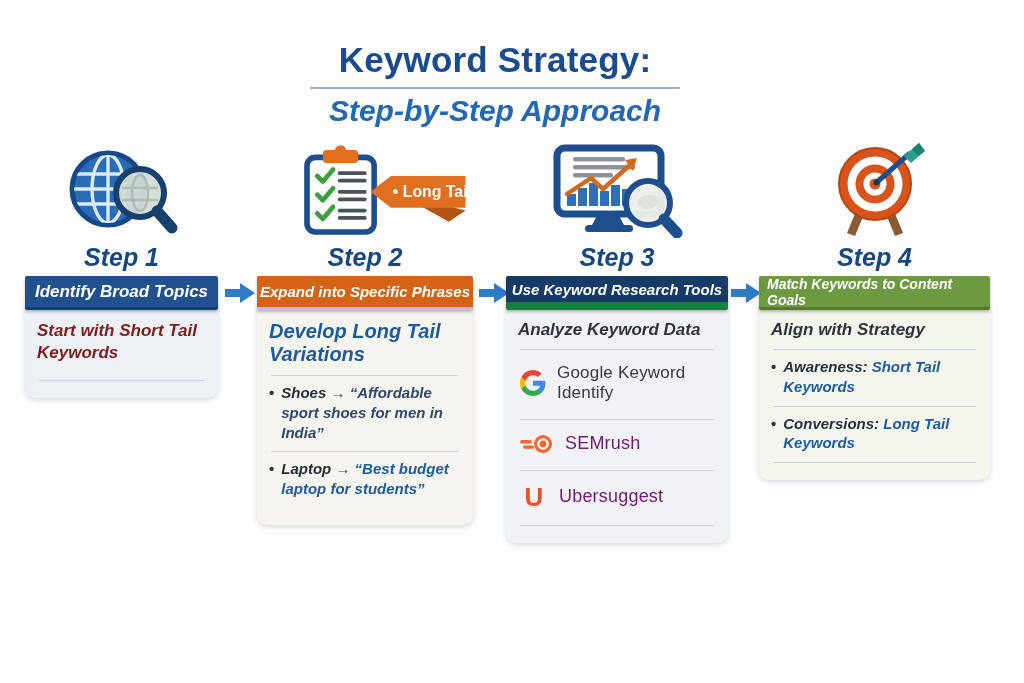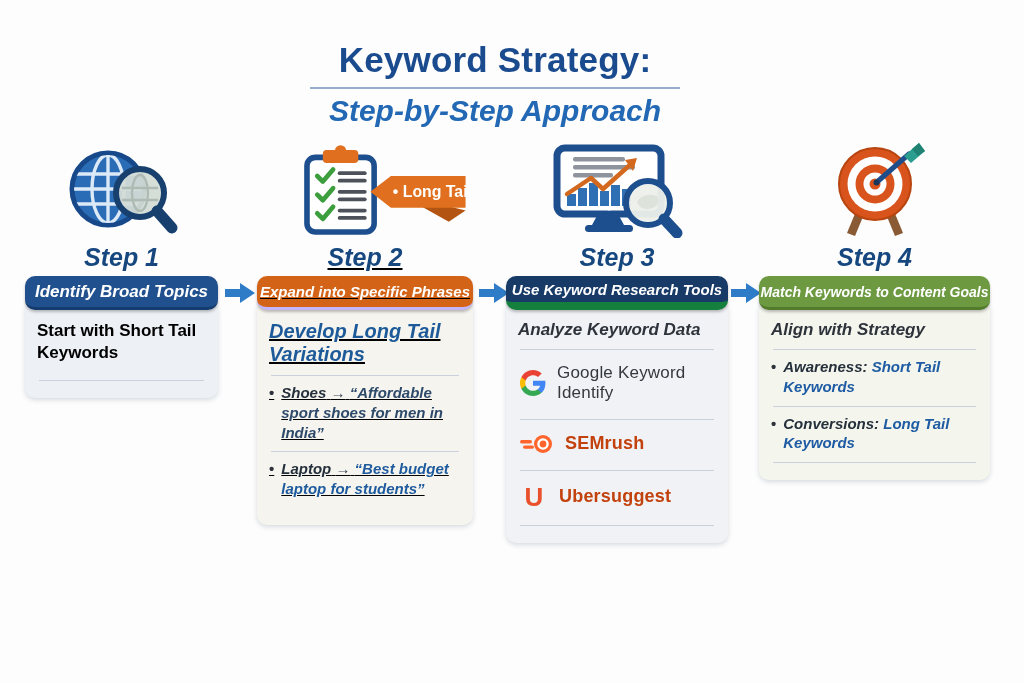--- a/index.html
+++ b/index.html
@@ -9,63 +9,63 @@
 
   
   .header { position:absolute; top:16px; left:0; width:990px; text-align:center; }
   .title { font-size:35px; font-weight:800; color:#1a4b8e; letter-spacing:.2px;margin-top:24px; }
   .title-underline { width:370px; margin:7px auto 5px; border:0; border-top:2px solid #96aecd; }
   .subtitle { font-size:30px; font-weight:700; font-style:italic; color:#2268b4; }
 
   
   .col { position:absolute; top:140px; display:flex; flex-direction:column; }
   .col1 { left:25px;  width:193px; }
-  .col2 { left:257px; width:216px;text-decoration:underline; }
+  .col2 { left:257px; width:216px; }
   .col3 { left:506px; width:222px; }
   .col4 { left:759px; width:231px; }
   .icon-wrap { height:98px; display:flex; align-items:flex-end; justify-content:center; }
   .col2 .icon-wrap { justify-content:flex-start; padding-left:22px; }
   .step-label { height:38px; display:flex; align-items:center; justify-content:center;
                 font-size:25px; font-weight:700; font-style:italic; color:#17477f; }
 
-  .bar { position:relative; z-index:2; height:34px; border-radius:10px;
+  .bar { position:relative; z-index:2; height:34px; border-radius:2px;
          display:flex; align-items:center; justify-content:center;
          color:#fff; font-weight:700; font-style:italic;
          box-shadow:0 2px 3px rgba(0,0,0,.25); }
   .bar1 { font-size:17px; border-bottom:3px solid #153c6e; }
   .bar2 { font-size:15px; border-bottom:3px solid #c4b5fd; }
   .bar3 { font-size:15px; border-bottom:8px solid #15803d; }
-  .bar4 { font-size:14px; border-bottom:3px solid #527c2b; }
+  .bar4 { font-size:14px; border-bottom:3px solid #527c2b;padding-left:8px; }
 
   .card { position:relative; z-index:1; margin-top:-10px; border-radius:10px;
           padding:20px 12px 10px; box-shadow:0 2px 5px rgba(40,60,90,.18); }
   .card1 { background:#edf1f6; min-height:88px; }
   .card2 { background:#f6f4ee; }
   .card3 { background:#f0f2f5; }
   .card4 { background:#f4f6ee; }
 
   .hdiv { border:0; border-top:1px solid #c9d2dc; margin:9px 2px 7px; }
 
-  .note-blue { font-size:17px; font-weight:700; color:#000000; line-height:1.3; }
+  .note-blue { font-size:17px; font-weight:700; font-style:italic; color:#7f1d1d; line-height:1.3; }
   .h-blue    { font-size:20px; font-weight:700; font-style:italic; color:#1d5a9a; }
   .h-dark    { font-size:17px; font-weight:700; font-style:italic; color:#2e333b; }
 
   .bullet { display:flex; gap:7px; font-size:15px; line-height:1.32; margin:2px 0; }
   .bullet .dot { color:#2e333b; font-weight:700; }
   .term   { font-weight:700; font-style:italic; color:#25303c; }
   .arr    { color:#3a4657; }
   .quote-dark { font-style:italic; color:#2e4a6b; font-weight:600; }
   .quote-blue { font-style:italic; color:#1d5a9e; font-weight:600; }
   .kw-blue    { font-style:italic; color:#1e5ba3; font-weight:600; }
   .term4      { font-weight:700; font-style:italic; color:#25303c; }
   .b4 { font-size:15px; }
 
   .tool { display:flex; align-items:center; gap:11px; padding:6px 2px; }
   .tool-name { font-size:17px; color:#35393f; line-height:1.2; letter-spacing:.2px; }
-  .tool-name.bold { font-weight:700; font-size:18px; color:#c2410c; }
+  .tool-name.bold { font-weight:400; font-size:18px; color:#701a75; }
   .u-letter { font-size:26px; font-weight:800; color:#e9502c; width:28px; text-align:center; line-height:1; }
 
   .flow-arrow { position:absolute; top:281px; width:32px; height:24px; }
 </style>
 </head>
 <body>
 
 <div class="stage">
 
   <div class="header">

